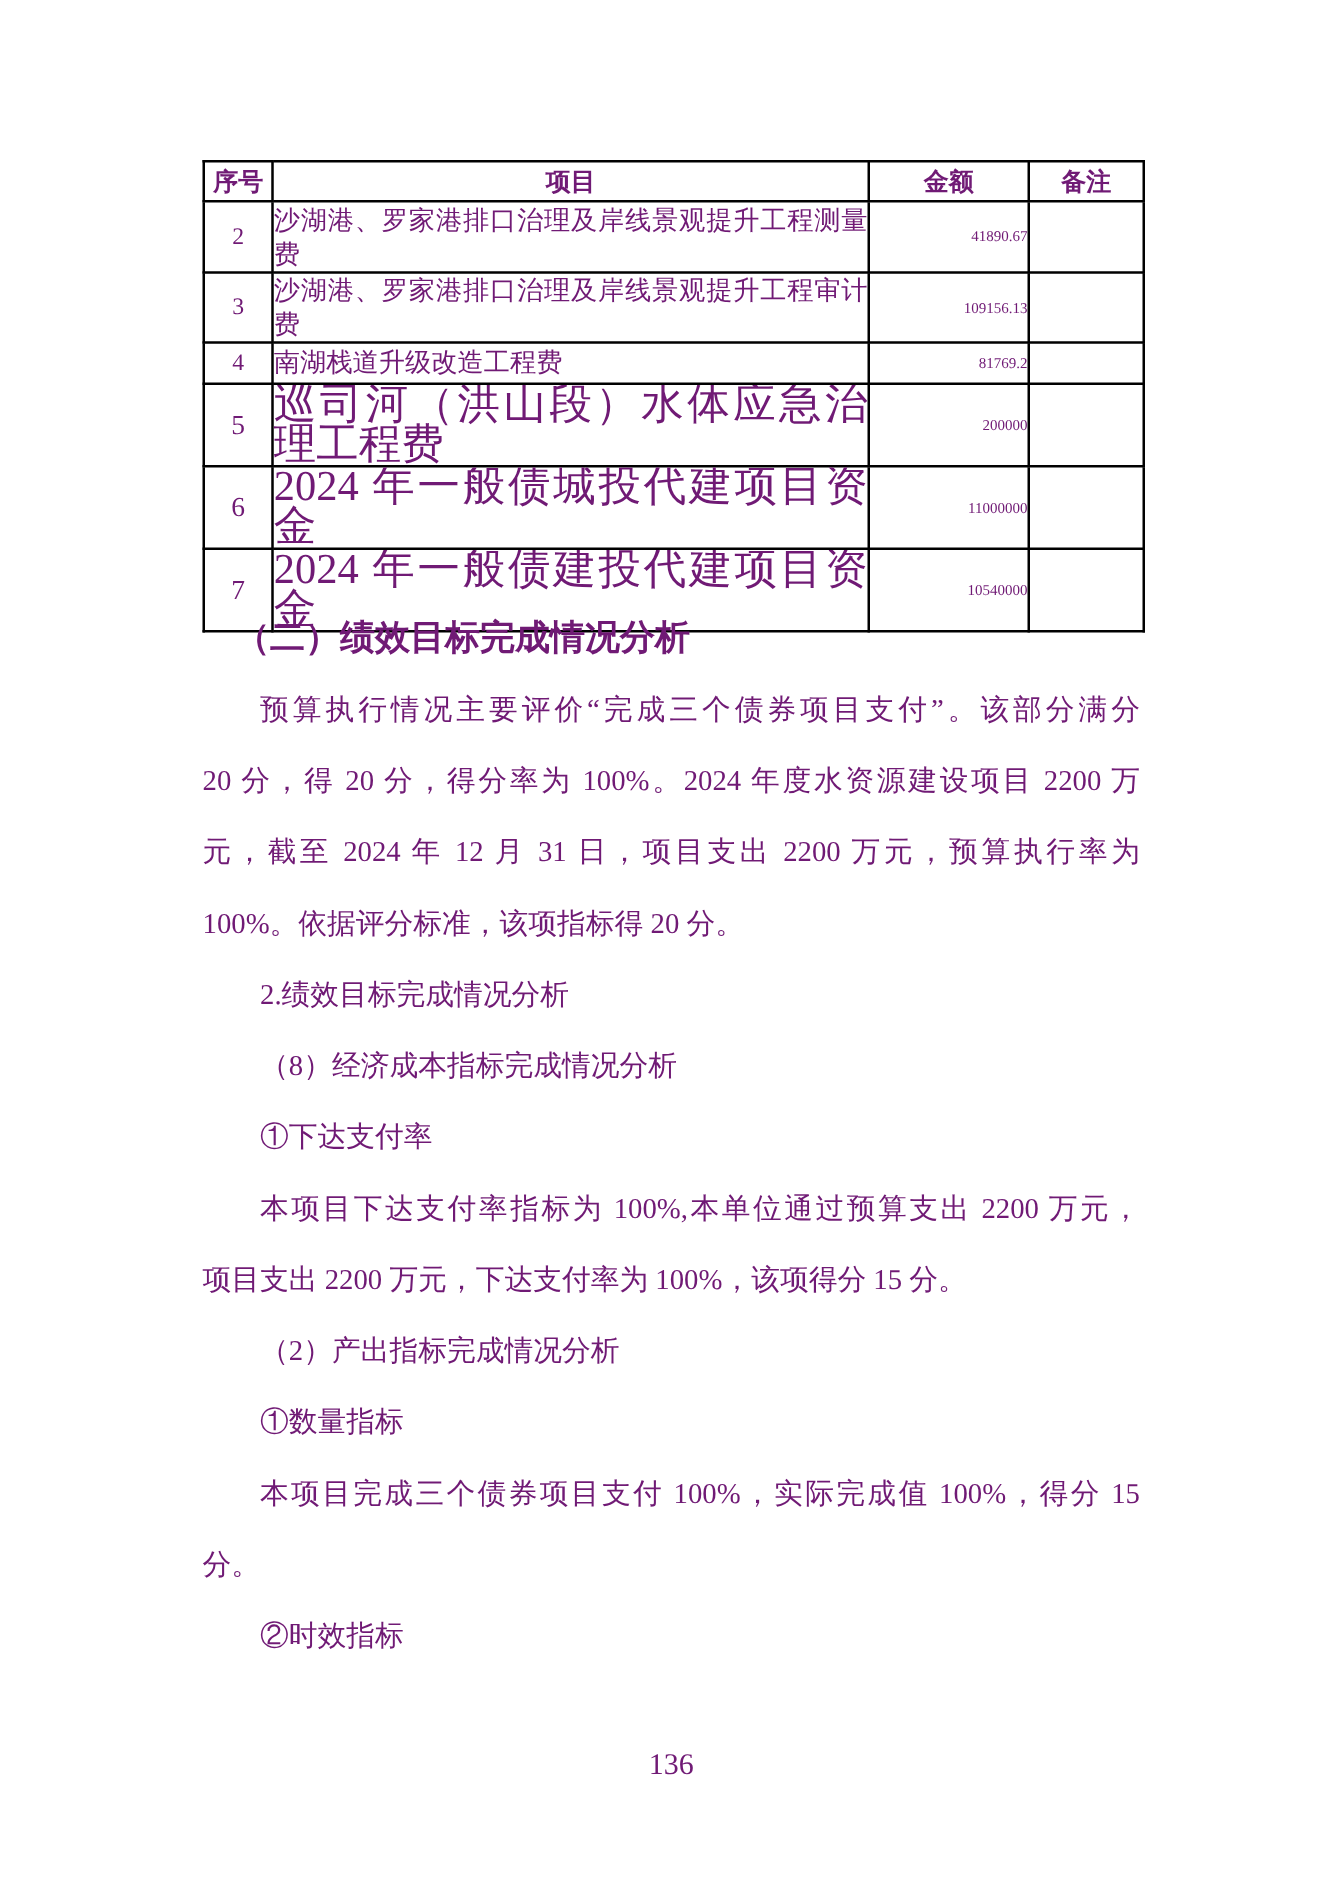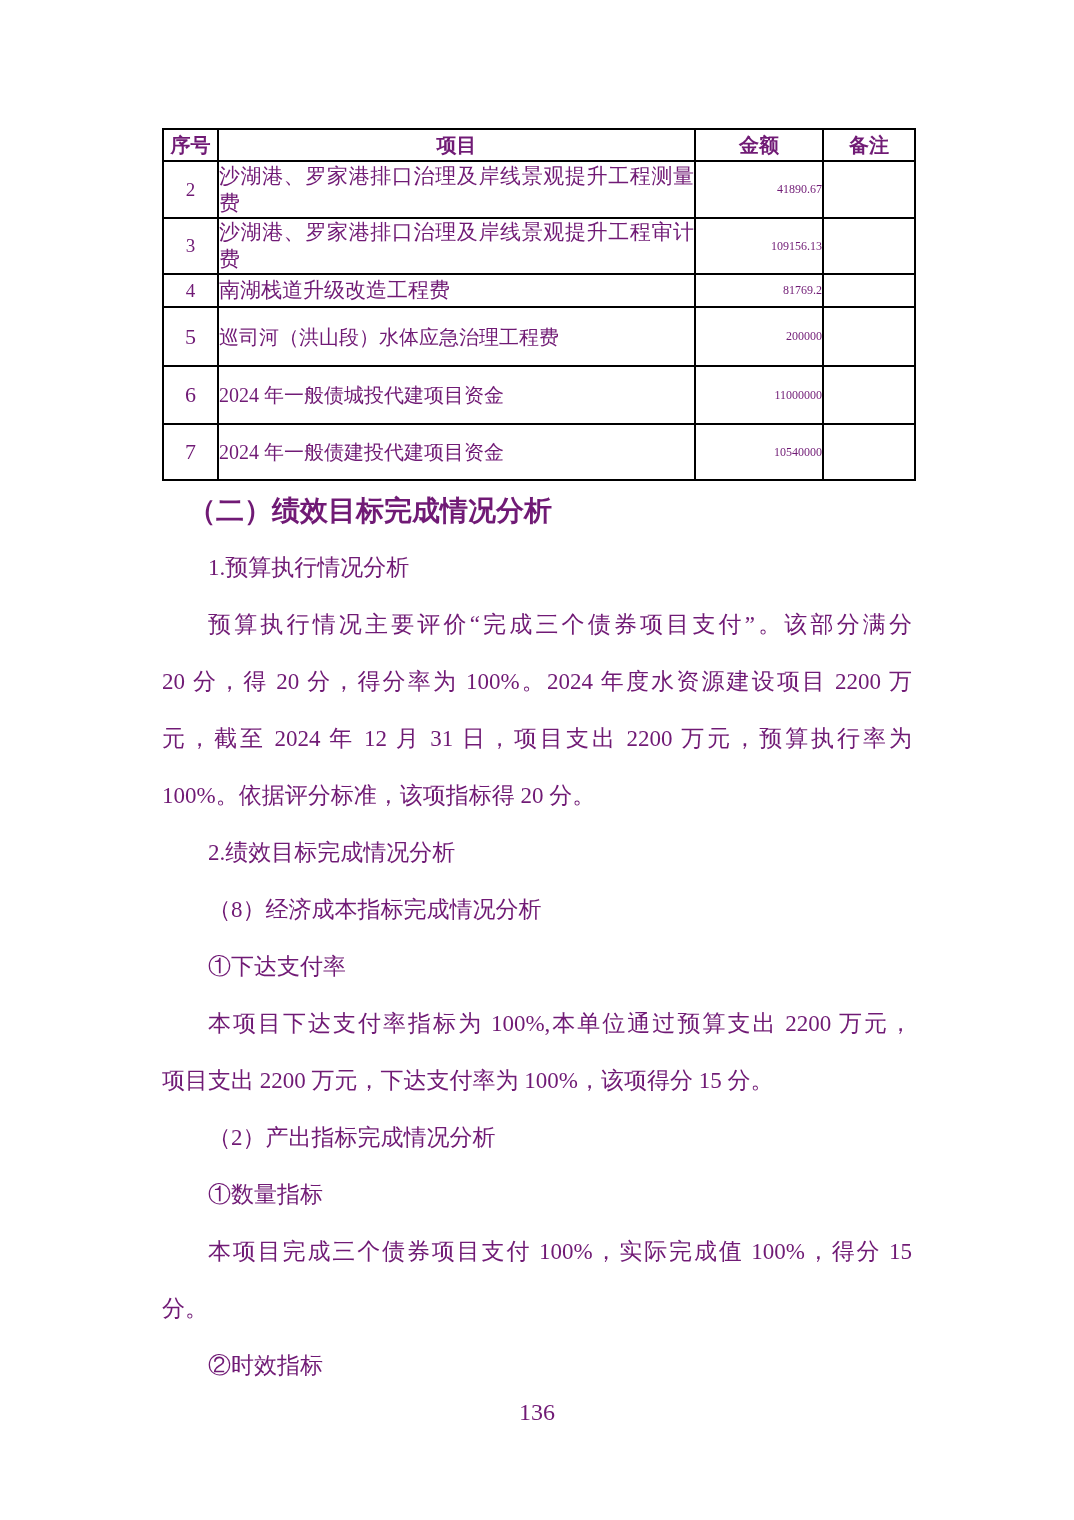--- a/index.html
+++ b/index.html
@@ -61,21 +61,21 @@
   }
   .td-amount {
     text-align: right;
     vertical-align: middle;
     font-size: 12px;
     padding-right: 12px;
   }
   .size-small .td-no      { font-size: 19px; }
   .size-small .td-project { font-size: 21px; line-height: 27px; }
   .size-large .td-no      { font-size: 22px; }
-  .size-large .td-project { font-size: 20px; line-height: 32px; }
+  .size-large .td-project { font-size: 34px; line-height: 32px; }
 
   
   .content {
     position: absolute;
     left: 162px;
     top: 482px;
     width: 750px;
   }
   .heading {
     font-size: 28px;
@@ -168,21 +168,20 @@
     <td class="td-project">2024 年一般债建投代建项目资金</td>
     <td class="td-amount">10540000</td>
     <td class="td-note"></td>
   </tr>
 </tbody>
   </table>
 
   <div class="content">
     <div class="heading">（二）绩效目标完成情况分析</div>
     <div id="lines">
-  <div class="line indent">1.预算执行情况分析</div>
 
   <div class="line indent justify">预算执行情况主要评价“完成三个债券项目支付”。该部分满分</div>
 
   <div class="line justify">20 分，得 20 分，得分率为 100%。2024 年度水资源建设项目 2200 万</div>
 
   <div class="line justify">元，截至 2024 年 12 月 31 日，项目支出 2200 万元，预算执行率为</div>
 
   <div class="line">100%。依据评分标准，该项指标得 20 分。</div>
 
   <div class="line indent">2.绩效目标完成情况分析</div>

